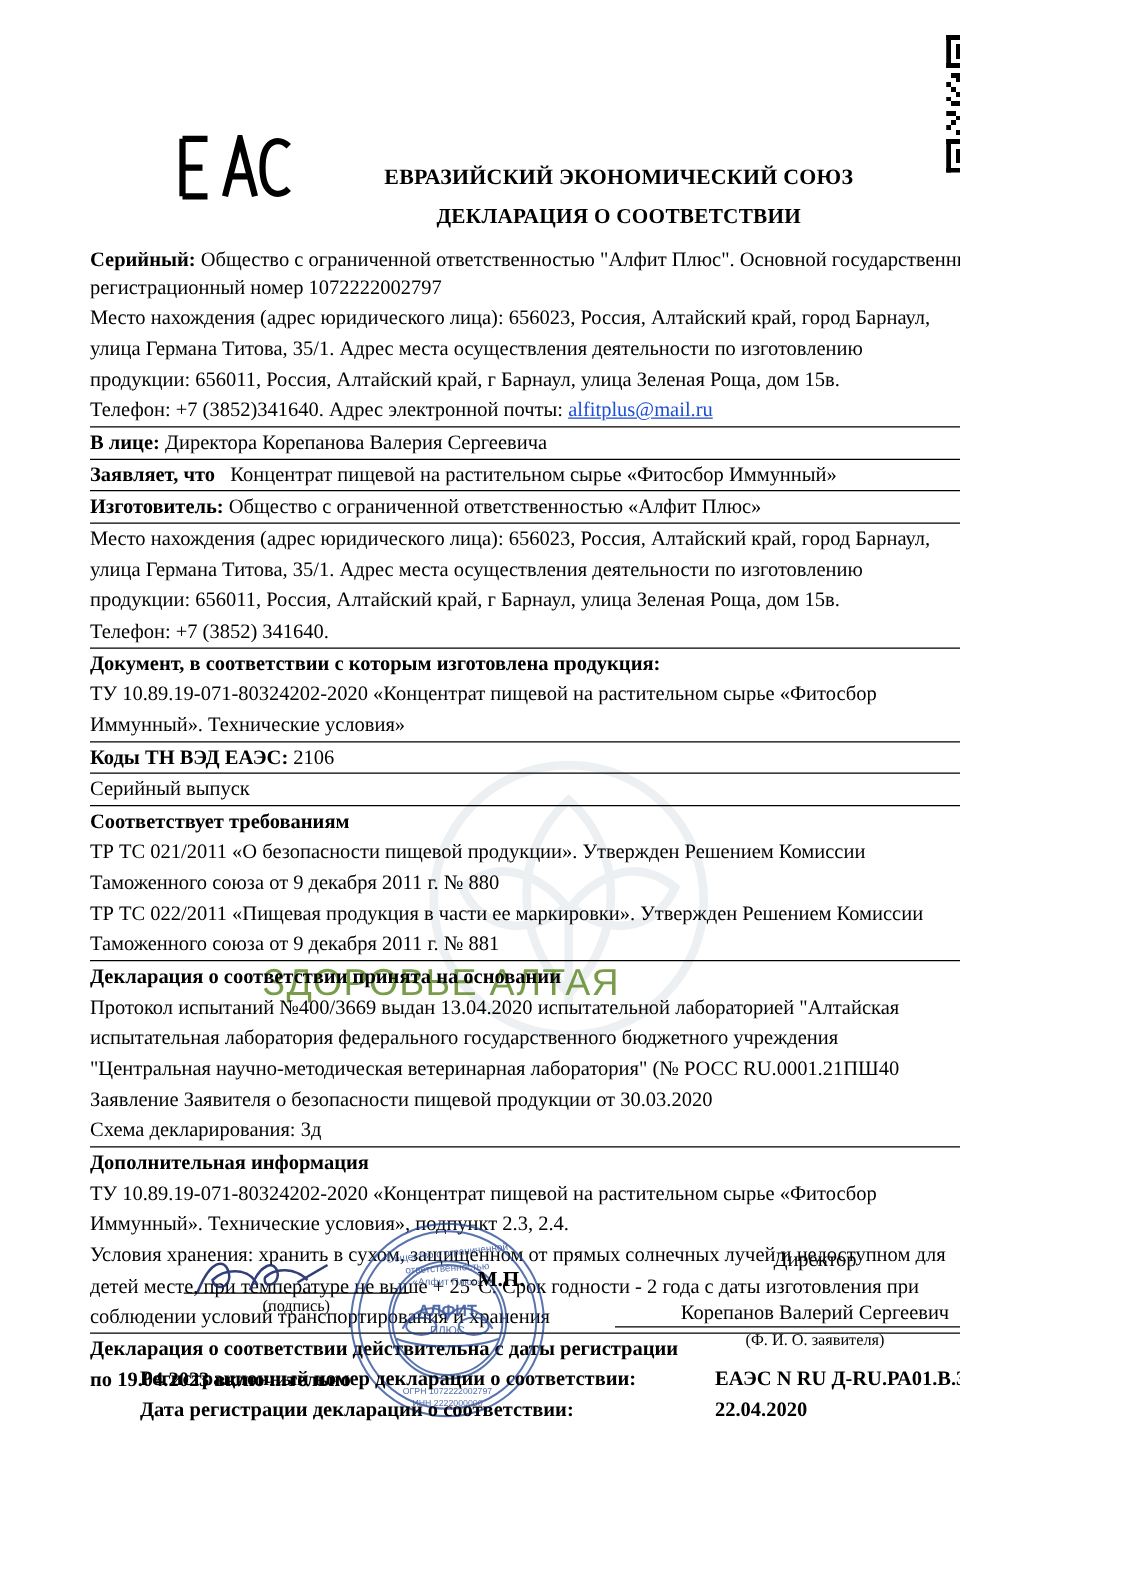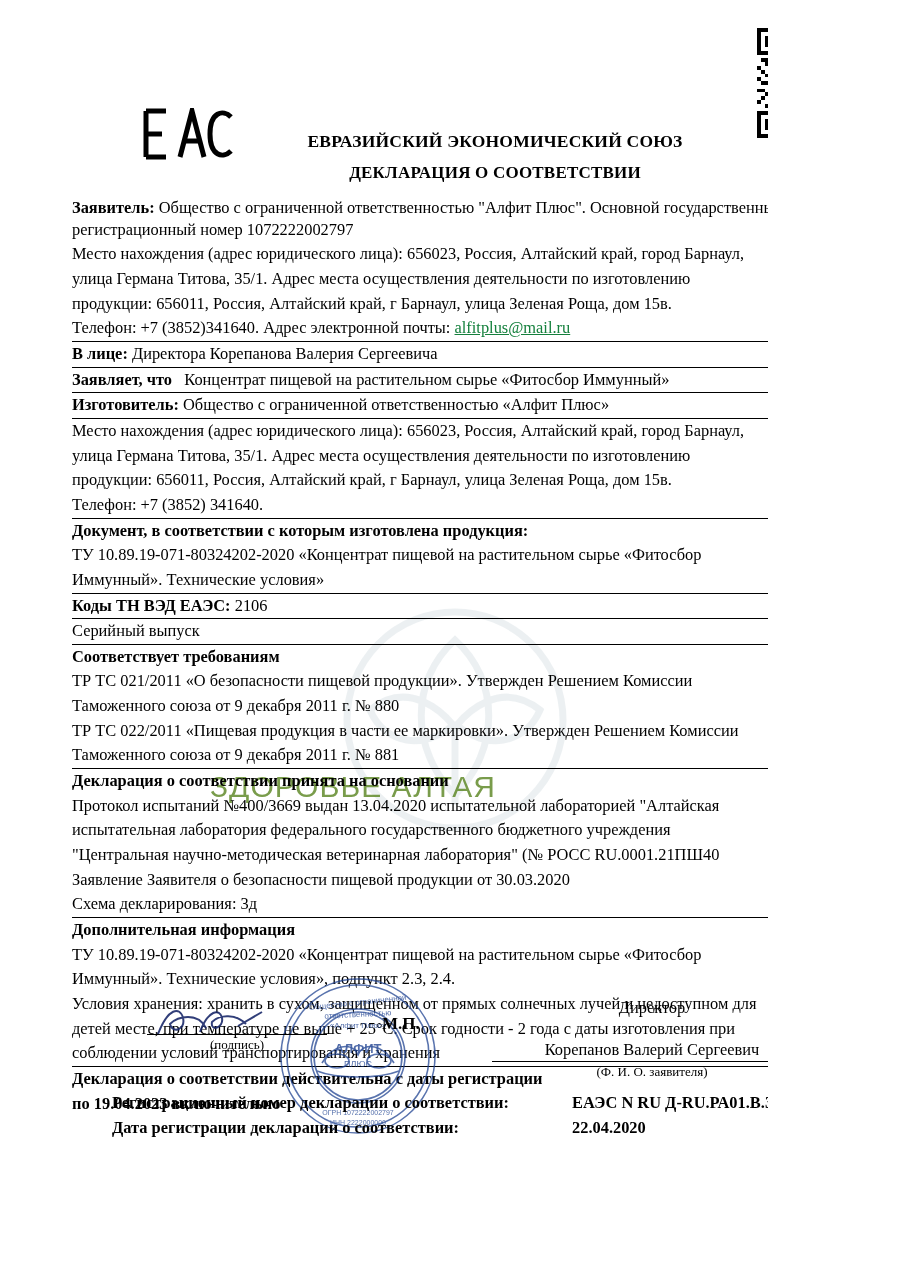--- a/index.html
+++ b/index.html
@@ -67,21 +67,21 @@
     font-size: 16.4px;
     line-height: 1.32;
   }
   .row {
     padding: 1px 0 2px 0;
   }
   .rule {
     border-bottom: 1px solid #000;
   }
   .b { font-weight: bold; }
-  .mail { color: #15803d; text-decoration: underline; }
+  .mail { color: #1d4ed8; text-decoration: underline; }
 
   
   .watermark {
     position: absolute;
     left: 195px;
     top: 600px;
     width: 520px;
     height: 250px;
     pointer-events: none;
     opacity: 0.18;
@@ -424,21 +424,21 @@
         <path d="M345 110 C305 78, 270 115, 262 125 C290 150, 330 145, 345 110 Z"></path>
         <path d="M260 125 L260 205"></path>
       </g>
     </svg>
   </div>
   <div class="wm-text">ЗДОРОВЬЕ АЛТАЯ</div>
 
   <div class="body">
 
     <div class="row">
-      <span class="b">Заявитель:</span>
+      <span class="b">Серийный:</span>
       <span>Общество с ограниченной ответственностью "Алфит Плюс". Основной государственный регистрационный номер 1072222002797</span>
     </div>
     <div class="row">Место нахождения (адрес юридического лица): 656023, Россия, Алтайский край, город Барнаул,</div>
     <div class="row">улица Германа Титова, 35/1. Адрес места осуществления деятельности по изготовлению</div>
     <div class="row">продукции: 656011, Россия, Алтайский край, г Барнаул, улица Зеленая Роща, дом 15в.</div>
     <div class="row rule">
       <span>Телефон: +7 (3852)341640. Адрес электронной почты:</span>
       <span class="mail">alfitplus@mail.ru</span>
     </div>
     <div class="row rule">

